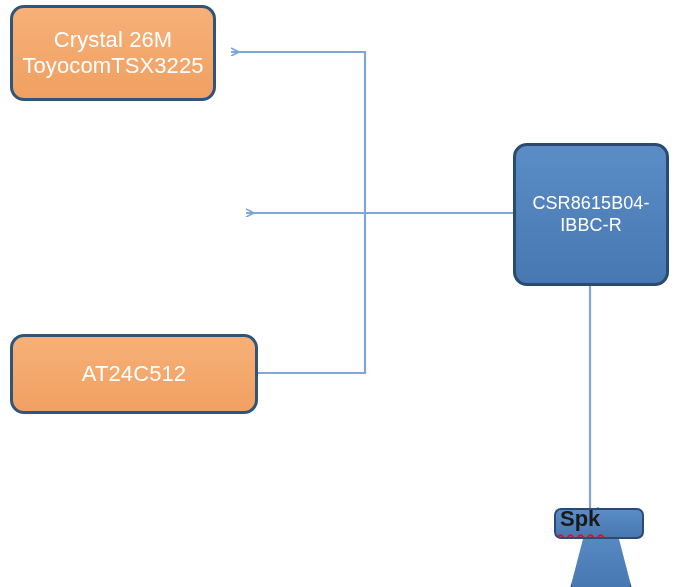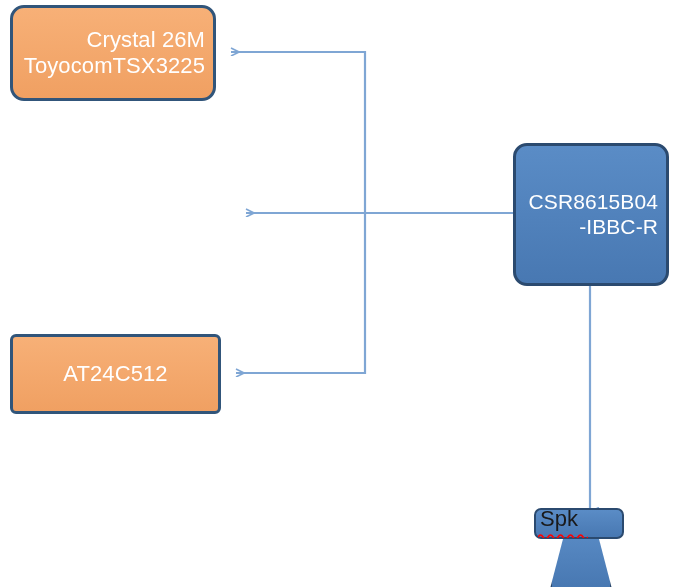--- a/index.html
+++ b/index.html
@@ -16,63 +16,64 @@
     height: 587px;
     background: #ffffff;
     overflow: hidden;
   }
   .node {
     position: absolute;
     box-sizing: border-box;
     display: flex;
     align-items: center;
     justify-content: center;
-    text-align: right;
+    text-align: center;
     color: #ffffff;
     line-height: 1.18;
     border-radius: 14px;
     padding: 2px 8px;
     letter-spacing: 0.1px;
     word-break: break-word;
   }
   .node-orange {
     background: #F4A460;
     background: linear-gradient(to bottom, #f7b077 0%, #f0a062 100%);
     border: 3px solid #31557A;
     font-size: 22px;
   }
   .node-blue {
     background: #4E81BD;
     background: linear-gradient(to bottom, #5A8CC6 0%, #4878B2 100%);
     border: 3px solid #2B4A6F;
-    font-size: 21px;
+    font-size: 18px;
   }
   
   #node-crystal   { left: 10px;  top: 5px;   width: 206px; height: 96px; }
   #node-lfb       { left: 10px;  top: 173px; width: 221px; height: 86px; }
-  #node-at24      { left: 10px;  top: 334px; width: 211px; height: 80px; border-radius: 6px; }
+  #node-at24      { left: 10px;  top: 334px; width: 248px; height: 80px; }
   #node-csr       { left: 513px; top: 143px; width: 156px; height: 143px; }
 
   
   #connectors {
     position: absolute;
     left: 0;
     top: 0;
     width: 677px;
     height: 587px;
     pointer-events: none;
   }
 
   
   #speaker-group {
     position: absolute;
-    left: 528px;
+    left: 548px;
     top: 505px;
     width: 100px;
     height: 82px;
+    font-weight: bold;
   }
   #speaker-cone {
     position: absolute;
     left: 22px;
     top: 22px;
     width: 58px;
     height: 60px;
     background: #4E81BD;
     background: linear-gradient(to bottom, #5A8CC6 0%, #4878B2 100%);
     border-left: 2px solid #2B4A6F;

